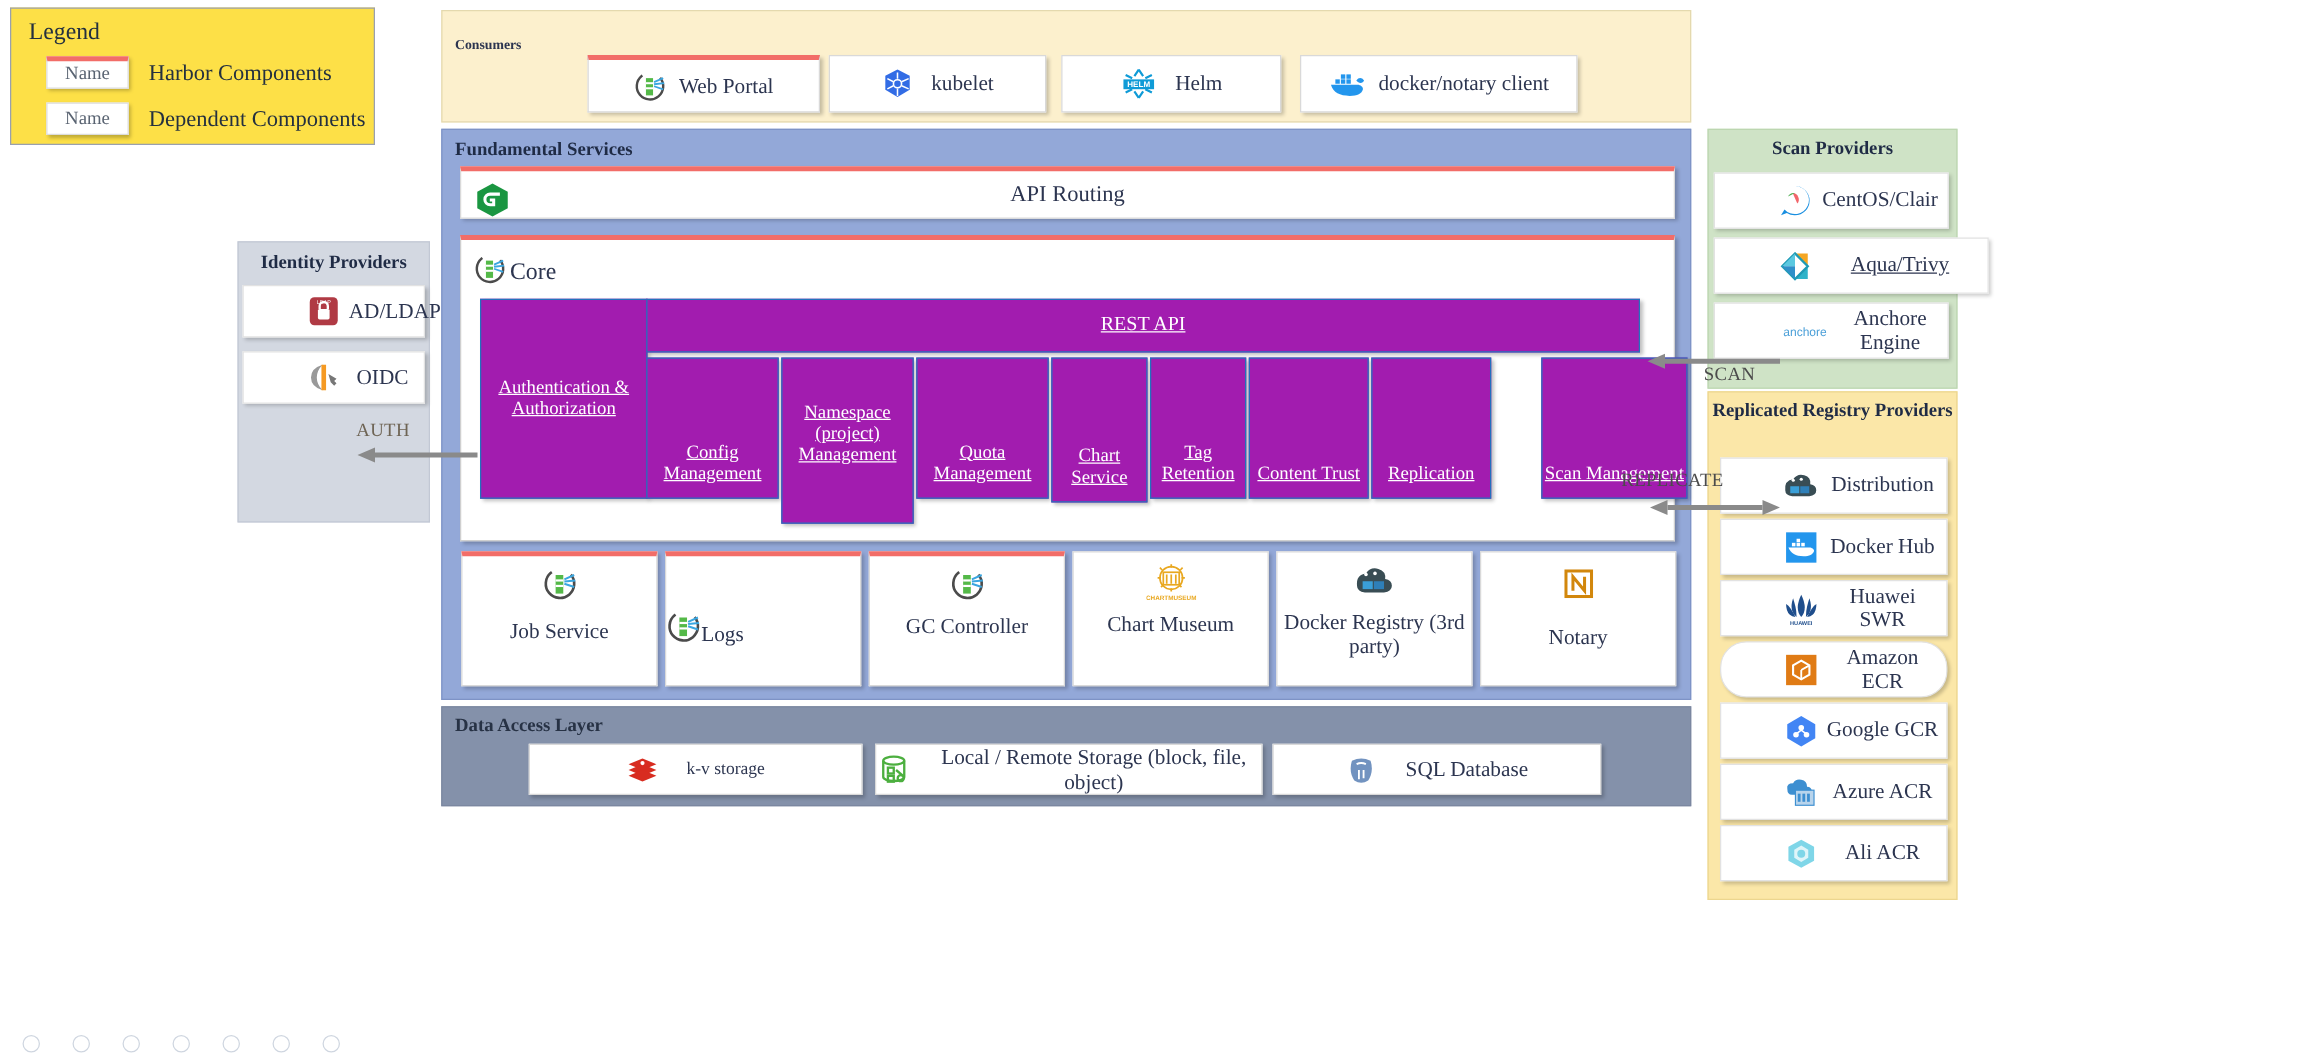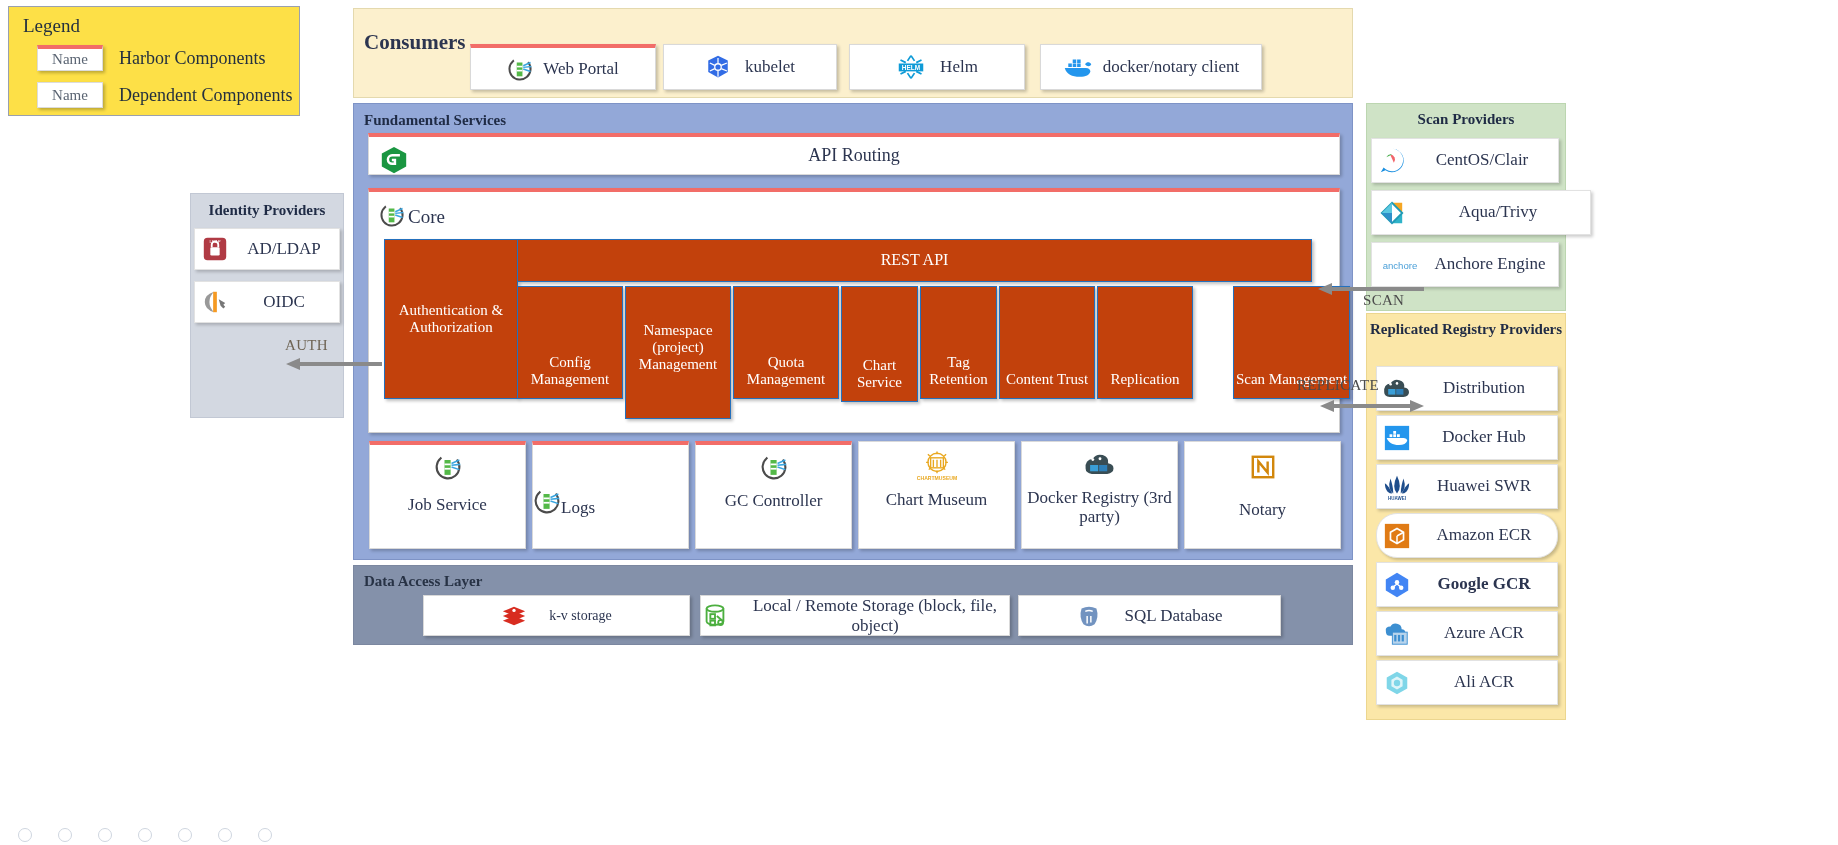--- a/index.html
+++ b/index.html
@@ -41,21 +41,21 @@
     font-size:15px; color:#5a6472;
   }
   .legend-chip.harbor { border-top:4px solid #f26d68; }
   .legend-row .ltext { margin-left:16px; font-size:18px; color:#24303f; }
 
   
   #consumers {
     left:353px; top:8px; width:1000px; height:90px;
     background:#fcf0cd; border:1px solid #e4d9ae;
   }
-  #consumers .band-title { position:absolute; left:10px; top:21px; font-weight:bold; font-size:21px; color:#2c3550; }
+  #consumers .band-title { position:absolute; left:10px; top:21px; font-weight:bold; font-size:11px; color:#2c3550; }
 
   
   #fundamental {
     left:353px; top:103px; width:1000px; height:457px;
     background:#93a8d8; border:1px solid #7e93c6;
   }
   #fundamental .band-title { position:absolute; left:10px; top:8px; font-weight:bold; font-size:15px; color:#1f2b45; }
 
   #api-routing {
     left:368px; top:133px; width:972px; height:42px;
@@ -64,26 +64,27 @@
 
   #core-panel {
     left:368px; top:188px; width:972px; height:245px;
     background:#ffffff; border:1px solid #cfcfcf; border-top:4px solid #f26d68;
     box-shadow: 2px 2px 3px rgba(0,0,0,0.22);
   }
   #core-panel .core-head { position:absolute; left:10px; top:10px; display:flex; align-items:center; }
   #core-panel .core-head .ctxt { font-size:19px; color:#2c3550; margin-left:3px; }
 
   .blue {
-    background:#c2410c; color:#ffffff;
+    background:#a21caf; color:#ffffff;
     border:1px solid #2470bd;
     box-shadow: 2px 2px 3px rgba(0,0,0,0.25);
     display:flex; align-items:flex-end; justify-content:center;
     text-align:center; line-height:1.15; font-size:15px;
     padding-bottom: 10px;
+    text-decoration: underline;
   }
   .blue.centered { align-items:center; padding-bottom:0; }
 
   
   #dal {
     left:353px; top:565px; width:1000px; height:80px;
     background:#8491aa; border:1px solid #7b87a0;
   }
   #dal .band-title { position:absolute; left:10px; top:7px; font-weight:bold; font-size:15px; color:#273245; }
 
@@ -108,21 +109,21 @@
   }
   #registry-panel .ptitle { position:absolute; left:0; right:0; top:6px; text-align:center;
       font-weight:bold; font-size:15px; color:#1f2b45; line-height:1.2; }
 
   .side-card {
     background:#ffffff; border:1px solid #e2e2e2;
     box-shadow: 2px 2px 3px rgba(0,0,0,0.2);
     display:flex; align-items:center;
     color:#2c3550; font-size:17px;
   }
-  .side-card .ico { width:40px; flex:0 0 40px; display:flex; align-items:center; justify-content:center; }
+  .side-card .ico { width:40px; flex:0 0 40px; display:flex; align-items:center; justify-content:center;margin-left:44px; }
   .side-card .lbl { flex:1; text-align:center; line-height:1.1; padding-right:6px; }
 
   
   .arrow-label { position:absolute; font-size:15px; color:#6e6454; letter-spacing:0.3px; }
   .arrow-label.gray { color:#4b4b4b; }
 
   
   #dots { left:18px; top:828px; width:320px; height:18px; display:flex; gap:26px; }
   #dots span { width:14px; height:14px; border-radius:50%; border:1px solid #cfd6e0; display:block; }
 </style>
@@ -422,21 +423,21 @@
     <svg width="28" height="28" viewBox="0 0 30 30">
       <path d="M15 2 a12 12 0 1 1 -9 20 l-3 5 l5 -2 a12 12 0 0 0 7 2 a12 12 0 0 0 0 -25 z" fill="#1a8fe0"></path>
       <circle cx="13" cy="13" r="5.5" fill="#fff"></circle>
       <path d="M13 8 a5.5 5.5 0 0 1 4 9 z" fill="#f2656a"></path>
       <path d="M9 11 a5.5 5.5 0 0 1 6 -3 z" fill="#4caf50"></path>
     </svg>
   </span>
   <span class="lbl">CentOS/Clair</span>
 </div>
 
-<div class="abs side-card" style="left:1371px; top:190px; width:220px; height:45px;">
+<div class="abs side-card" style="left:1371px; top:190px; width:220px; height:45px;text-decoration:underline;">
   <span class="ico">
     <svg width="26" height="26" viewBox="0 0 28 28">
       <path d="M14 3 h11 v11 z" fill="#f5a623"></path>
       <path d="M25 14 v11 h-11 z" fill="#2fb3c9"></path>
       <path d="M14 3 L3 14 L14 25 L25 14 z" fill="none" stroke="#1f9ab5" stroke-width="2"></path>
       <path d="M3 14 L14 3 v11 z" fill="#5bc8e0"></path>
       <path d="M3 14 L14 25 V14 z" fill="#2f8fc9"></path>
     </svg>
   </span>
   <span class="lbl">Aqua/Trivy</span>
@@ -510,21 +511,21 @@
   <span class="ico">
     <svg width="28" height="28" viewBox="0 0 30 30">
       <rect x="2" y="2" width="26" height="26" fill="#e07b15"></rect>
       <path d="M15 7 l7 4 v8 l-7 4 l-7 -4 v-8 z" fill="none" stroke="#fff" stroke-width="1.8"></path>
       <path d="M15 15 l7 -4 M15 15 v8" stroke="#fff" stroke-width="1.6"></path>
     </svg>
   </span>
   <span class="lbl">Amazon ECR</span>
 </div>
 
-<div class="abs side-card" style="left:1376px; top:562px; width:182px; height:45px;font-weight:bold;">
+<div class="abs side-card" style="left:1376px; top:562px; width:182px; height:45px;">
   <span class="ico">
     <svg width="28" height="28" viewBox="0 0 30 30">
       <polygon points="15,2 27,9 27,21 15,28 3,21 3,9" fill="#4285f4"></polygon>
       <circle cx="15" cy="12" r="2.4" fill="#fff"></circle>
       <circle cx="10.5" cy="18" r="2.4" fill="#fff"></circle>
       <circle cx="19.5" cy="18" r="2.4" fill="#fff"></circle>
       <path d="M15 14 L11 17 M15 14 L19 17" stroke="#fff" stroke-width="1.4"></path>
     </svg>
   </span>
   <span class="lbl">Google GCR</span>

